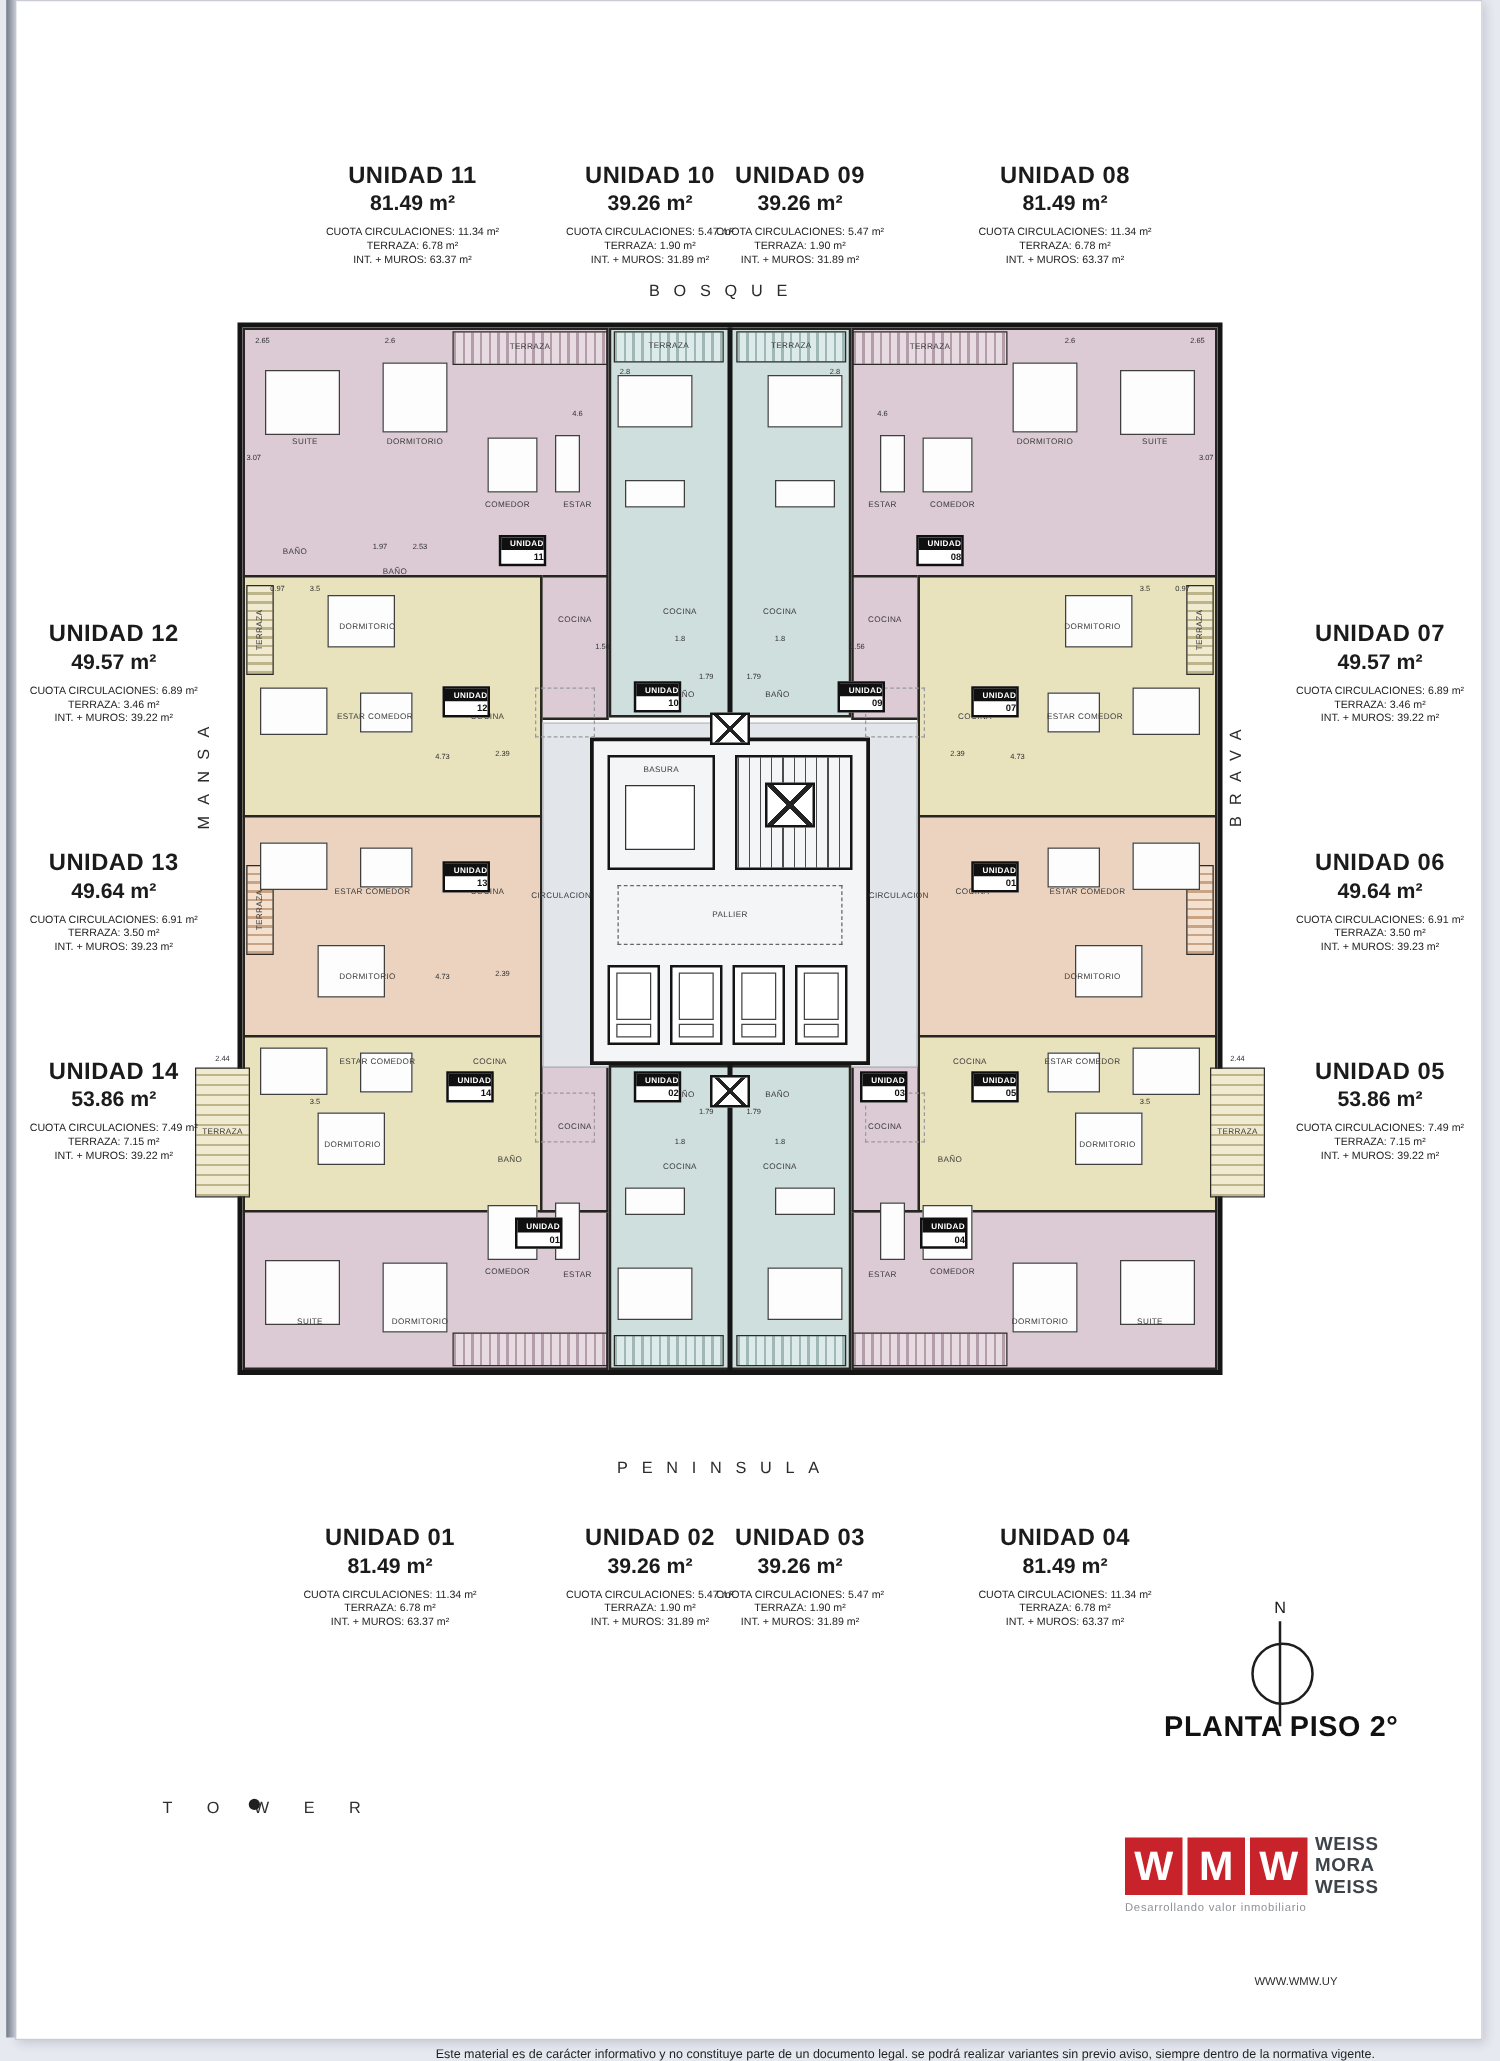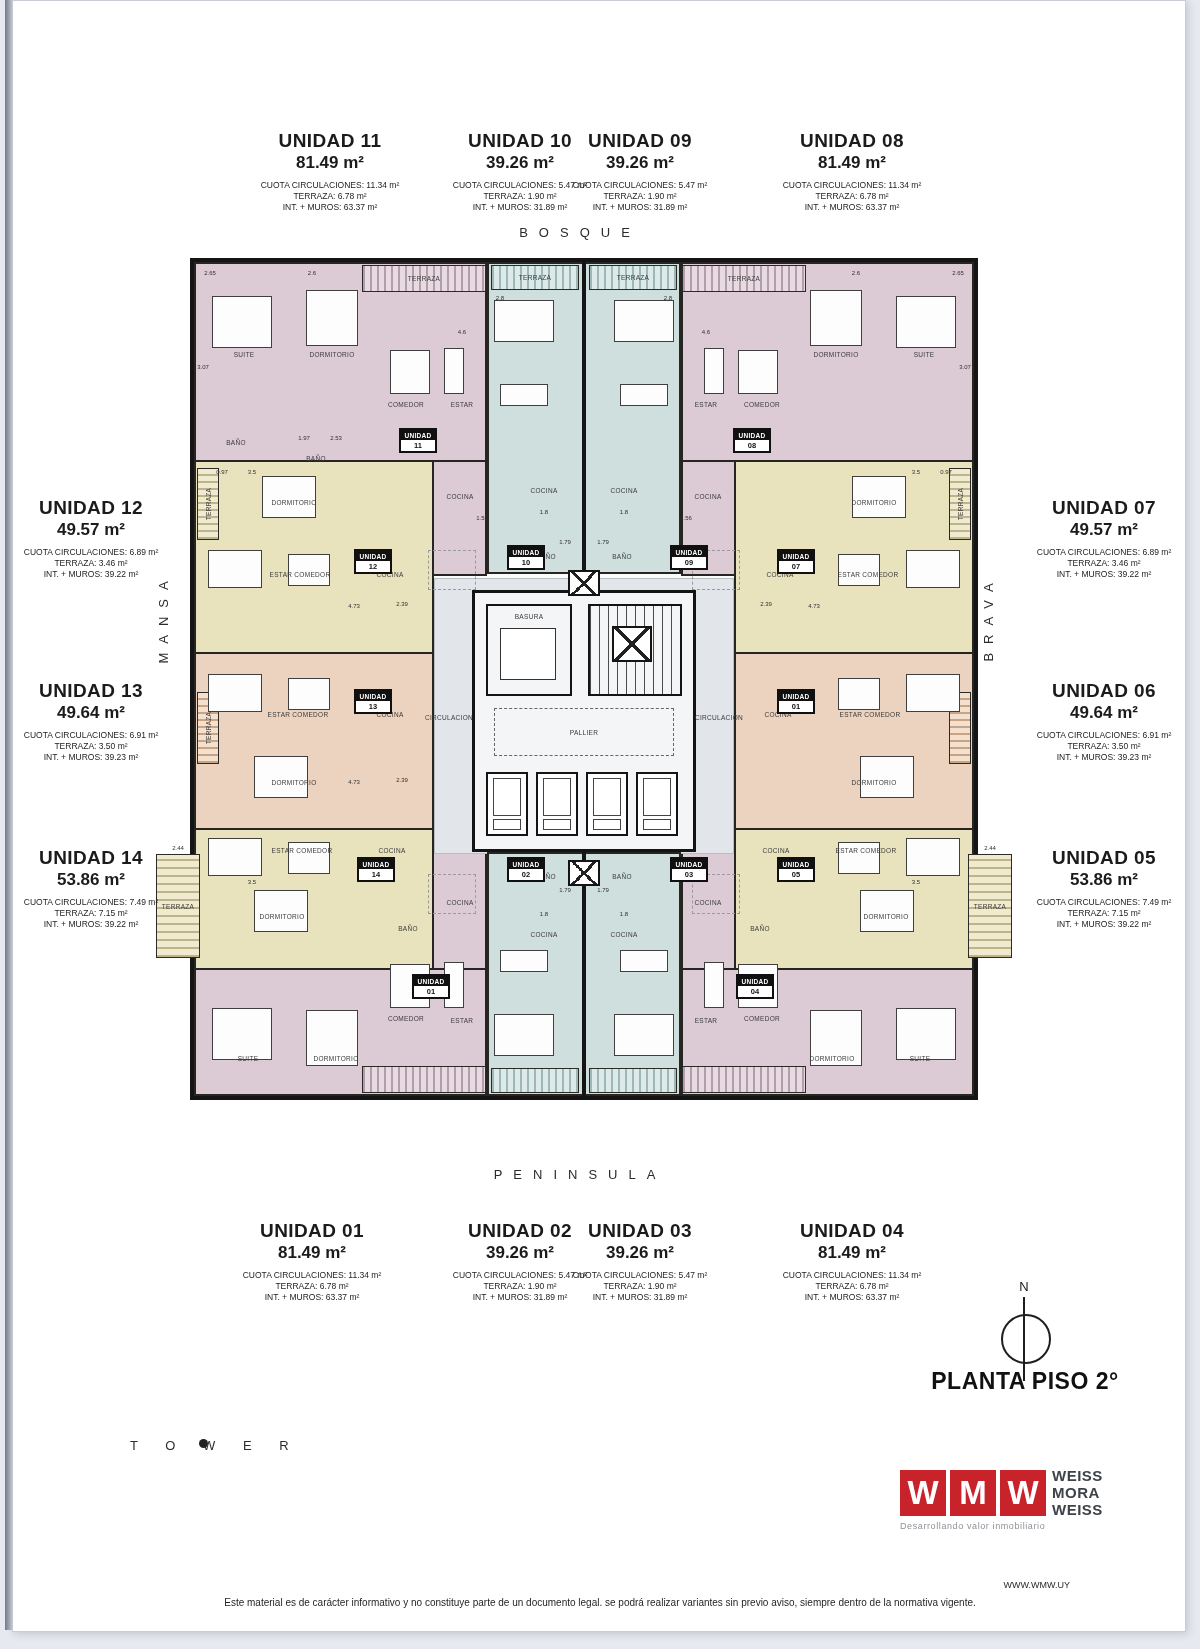--- a/index.html
+++ b/index.html
@@ -40,39 +40,39 @@
     linear-gradient(45deg,transparent 46%,#222 46% 54%,transparent 54%),
     linear-gradient(-45deg,transparent 46%,#222 46% 54%,transparent 54%),#fff}
   .lift{width:42px;height:64px;border:2px solid #141414;box-sizing:border-box;background:#fff;position:relative}
   .lift:before{content:"";position:absolute;left:5px;top:4px;right:5px;bottom:18px;border:1px solid #444}
   .lift:after{content:"";position:absolute;left:5px;bottom:4px;right:5px;height:9px;border:1px solid #444}
   .liftbank{position:absolute;left:292px;top:510px;width:196px;height:66px;display:flex;gap:8px;z-index:4}
   .furn{position:absolute;background:#fdfdfd;border:1px solid #3f3f3f;box-sizing:border-box;z-index:2}
   .rlabel{position:absolute;font-size:6.5px;color:#3a3a3a;letter-spacing:.3px;transform:translate(-50%,-50%);white-space:nowrap;z-index:6}
   .rot{transform:translate(-50%,-50%) rotate(-90deg)}
   .dim{position:absolute;font-size:6px;color:#303030;transform:translate(-50%,-50%);white-space:nowrap;z-index:6}
-  .tag{position:absolute;width:38px;border:2px solid #101010;background:#fff;text-align:center;z-index:8;box-sizing:border-box}
+  .tag{position:absolute;width:38px;border:2px solid #101010;background:#fff;text-align:right;z-index:8;box-sizing:border-box}
   .tag-word{background:#101010;color:#fff;font-size:6.5px;font-weight:bold;letter-spacing:.3px;padding:1.5px 0}
   .tag-num{font-size:7.5px;font-weight:bold;color:#101010;padding:1px 0}
   
   .compass-circle{position:absolute;left:1001px;top:1314px;width:46px;height:46px;border:2px solid #1e1e1e;border-radius:50%;z-index:20}
   .compass-line{position:absolute;left:1023px;top:1297px;width:2px;height:84px;background:#1e1e1e;z-index:21}
   .compass-n{position:absolute;left:1024px;top:1286px;transform:translate(-50%,-50%);font-size:13px;color:#161616;z-index:21}
   .plan-title{position:absolute;left:880px;top:1368px;width:290px;text-align:center;font-size:23px;font-weight:bold;color:#111;letter-spacing:.5px;z-index:20}
   .eve-wrap{position:absolute;left:130px;top:1432px;width:200px;z-index:20}
   .eve-name{font-family:"DejaVu Serif",serif;font-size:66px;line-height:66px;color:#202020;letter-spacing:3px}
   .eve-dot{position:absolute;left:69px;top:7px;width:9px;height:9px;background:#202020;border-radius:50%}
   .eve-sub{margin-top:6px;font-size:13px;letter-spacing:12px;color:#2e2e2e}
   .wmw{position:absolute;left:900px;top:1470px;z-index:20}
   .wmw-squares{display:flex;gap:4px}
   .wmw-sq{width:46px;height:46px;background:#c8222a;color:#fff;font-weight:bold;font-size:33px;line-height:46px;text-align:center}
   .wmw-names{position:absolute;left:152px;top:-3px;font-size:15px;font-weight:bold;color:#3d4349;line-height:17px;letter-spacing:.5px}
   .wmw-tag{margin-top:5px;font-size:9px;color:#8d9196;letter-spacing:.6px}
   .website{position:absolute;left:880px;top:1580px;width:190px;text-align:right;font-size:9px;color:#2a2a2a;z-index:20}
-  .disclaimer{position:absolute;left:100px;top:1597px;width:1000px;text-align:center;font-size:10px;color:#1f1f1f;z-index:20}
+  .disclaimer{position:absolute;left:100px;top:1638px;width:1000px;text-align:right;font-size:10px;color:#1f1f1f;z-index:20}
 </style>
 </head>
 <body>
 
 <div class="paper"></div>
 <div class="edge-shade"></div>
 
 <div class="callout" style="left:215px;top:130px;width:230px">
   <div class="c-name">UNIDAD 11</div>
   <div class="c-area">81.49 m²</div>
@@ -344,21 +344,21 @@
       <div class="tag-num">14</div>
     </div>
   <div class="tag" style="left:583px;top:595px">
       <div class="tag-word">UNIDAD</div>
       <div class="tag-num">05</div>
     </div>
   <div class="tag" style="left:313px;top:595px">
       <div class="tag-word">UNIDAD</div>
       <div class="tag-num">02</div>
     </div>
-  <div class="tag" style="left:476px;top:595px">
+  <div class="tag" style="left:494px;top:595px">
       <div class="tag-word">UNIDAD</div>
       <div class="tag-num">03</div>
     </div>
   <div class="tag" style="left:218px;top:712px">
       <div class="tag-word">UNIDAD</div>
       <div class="tag-num">01</div>
     </div>
   <div class="tag" style="left:542px;top:712px">
       <div class="tag-word">UNIDAD</div>
       <div class="tag-num">04</div>

